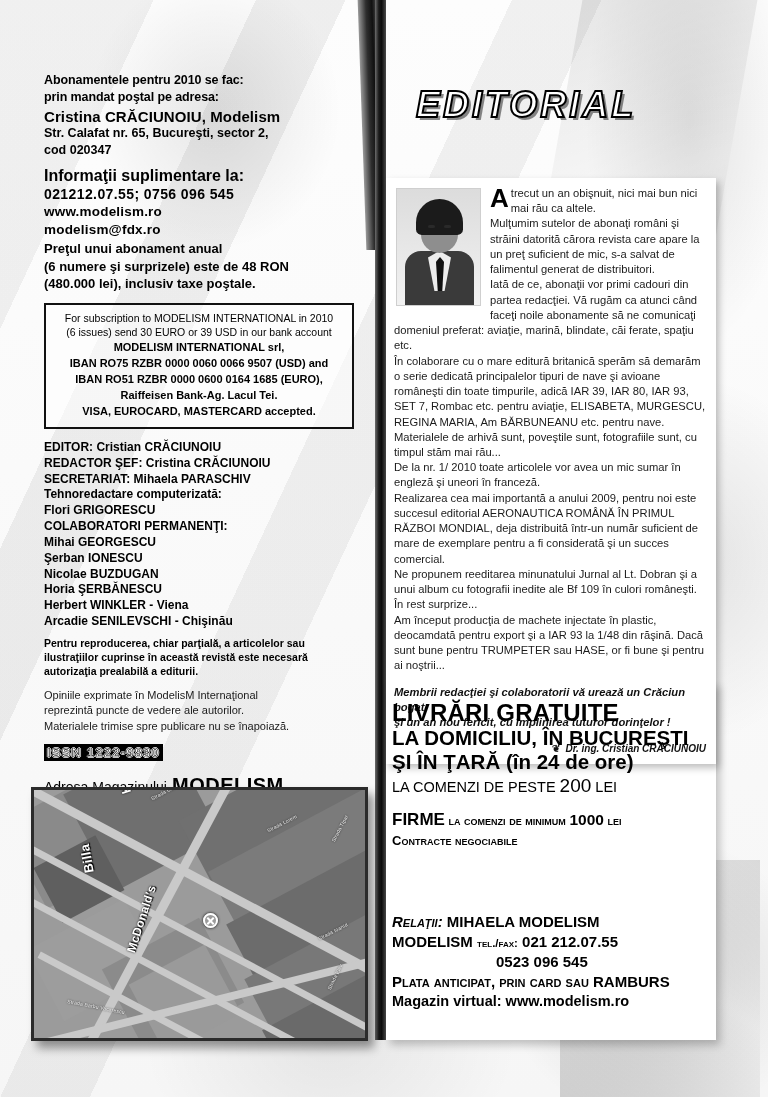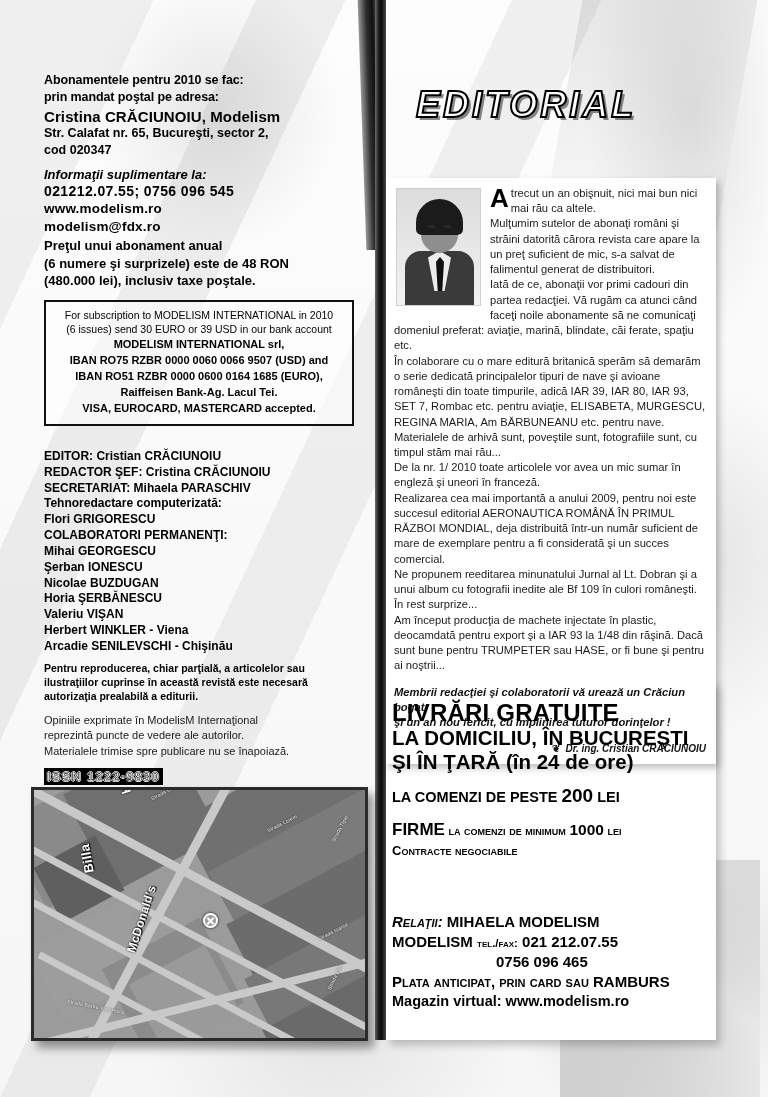--- a/index.html
+++ b/index.html
@@ -53,35 +53,35 @@
 
   
   #left-col {
     position: absolute; left: 44px; top: 72px; width: 310px;
     z-index: 5; color: #000;
   }
   .sub-head { font-size: 12.5px; font-weight: bold; line-height: 1.32; letter-spacing: -0.1px; }
   .sub-name { font-size: 15px; font-weight: bold; letter-spacing: 0.1px; margin-top: 3px; }
   .sub-addr { font-size: 12.5px; font-weight: bold; line-height: 1.32; }
   .blk-gap { height: 9px; }
-  .info-lbl { font-size: 13px; font-weight: bold; font-style: italic; }
+  .info-lbl { font-size: 16px; font-weight: bold; }
   .info-big { font-size: 14px; font-weight: bold; letter-spacing: 0.4px; line-height: 1.3; }
   .info-web { font-size: 13.5px; font-weight: bold; line-height: 1.3; letter-spacing: 0.2px; }
   .price-l { font-size: 13px; font-weight: bold; line-height: 1.34; }
 
   
   #intl-box {
     border: 2px solid #111; margin-top: 10px; padding: 6px 4px 7px;
     text-align: center; background: rgba(255,255,255,0.55);
   }
   .ib-thin { font-size: 10.5px; line-height: 1.42; }
   .ib-bold { font-size: 11px; font-weight: bold; line-height: 1.45; }
 
   
-  #credits { margin-top: 23px; }
+  #credits { margin-top: 11px; }
   .cr-line { font-size: 12px; font-weight: bold; line-height: 1.32; }
   .cr-name { font-size: 12px; font-weight: bold; line-height: 1.32; }
 
   .legal-bold { font-size: 10.5px; font-weight: bold; line-height: 1.33; margin-top: 7px; }
   .legal-thin { font-size: 11px; line-height: 1.42; margin-top: 9px; color: #1a1a1a; }
 
   #issn {
     display: inline-block; margin-top: 9px;
     font-size: 13px; font-weight: bold; letter-spacing: 1.2px;
     color: #ffffff; background: #000; padding: 1px 3px;
@@ -178,21 +178,21 @@
     font-size: 10px; font-style: italic; font-weight: bold;
     text-align: right; margin-top: 12px; color: #111;
   }
   .pen { display:inline-block; margin-right:5px; font-style: normal; }
 
   
   #advert { position: absolute; left: 392px; top: 700px; width: 320px; z-index: 5; color: #000; }
   .ad1 { font-size: 24px; font-weight: bold; letter-spacing: 0.2px; line-height: 1.1; }
   .ad2 { font-size: 20.5px; font-weight: bold; line-height: 1.16; }
   .ad3 { font-size: 20.5px; font-weight: bold; line-height: 1.16; }
-  .ad4 { font-size: 14.5px; font-weight: bold; line-height: 1.3; margin-top: 10px; }
+  .ad4 { font-size: 14.5px; font-weight: normal; line-height: 1.3; margin-top: 0; }
   .ad4 .big { font-size: 19px; }
   .sc { font-variant: small-caps; }
   .ad-disc { font-size: 13px; font-weight: bold; line-height: 1.42; margin-top: 9px; }
   .ad-disc .num { font-size: 15.5px; }
   .ad-disc .firme { font-size: 17px; }
 
   #contact { position: absolute; left: 392px; top: 912px; width: 320px; z-index: 5; color: #000; }
   .ct-row { font-size: 15px; font-weight: bold; line-height: 1.33; }
   .ct-row .ital { font-style: italic; font-weight: bold; }
   .ct-row .sm { font-size: 11.5px; }
@@ -251,21 +251,20 @@
     <div class="cr-line">EDITOR: Cristian CRĂCIUNOIU</div>
     <div class="cr-line">REDACTOR ŞEF: Cristina CRĂCIUNOIU</div>
     <div class="cr-line">SECRETARIAT: Mihaela PARASCHIV</div>
     <div class="cr-line">Tehnoredactare computerizată:</div>
     <div class="cr-name">Flori GRIGORESCU</div>
     <div class="cr-line">COLABORATORI PERMANENŢI:</div>
     <div class="cr-name">Mihai GEORGESCU</div>
     <div class="cr-name">Şerban IONESCU</div>
     <div class="cr-name">Nicolae BUZDUGAN</div>
     <div class="cr-name">Horia ŞERBĂNESCU</div>
-    <div class="cr-name">Valeriu VIŞAN</div>
     <div class="cr-name">Herbert WINKLER - Viena</div>
     <div class="cr-name">Arcadie SENILEVSCHI - Chişinău</div>
   </div>
 
   <div class="legal-bold">Pentru reproducerea, chiar parţială, a articolelor sau ilustraţiilor cuprinse în această revistă este necesară autorizaţia prealabilă a editurii.</div>
 
   <div class="legal-thin">
     <div>Opiniile exprimate în ModelisM Internaţional</div>
     <div>reprezintă puncte de vedere ale autorilor.</div>
     <div>Materialele trimise spre publicare nu se înapoiază.</div>
@@ -383,18 +382,18 @@
 <div id="contact">
   <div class="ct-row">
     <span class="ital sc">Relaţii:</span>
     <span>MIHAELA  MODELISM</span>
   </div>
   <div class="ct-row">
     <span>MODELISM</span>
     <span class="sm sc">tel./fax:</span>
     <span>021 212.07.55</span>
   </div>
-  <div class="ct-row ct-indent">0756 096 465</div>
+  <div class="ct-row ct-indent">0523 096 545</div>
   <div class="ct-row sc">Plata anticipat, prin card sau RAMBURS</div>
   <div class="ct-last">
     <span>Magazin virtual: </span><span>www.modelism.ro</span>
   </div>
 </div>
 
 </body></html>

